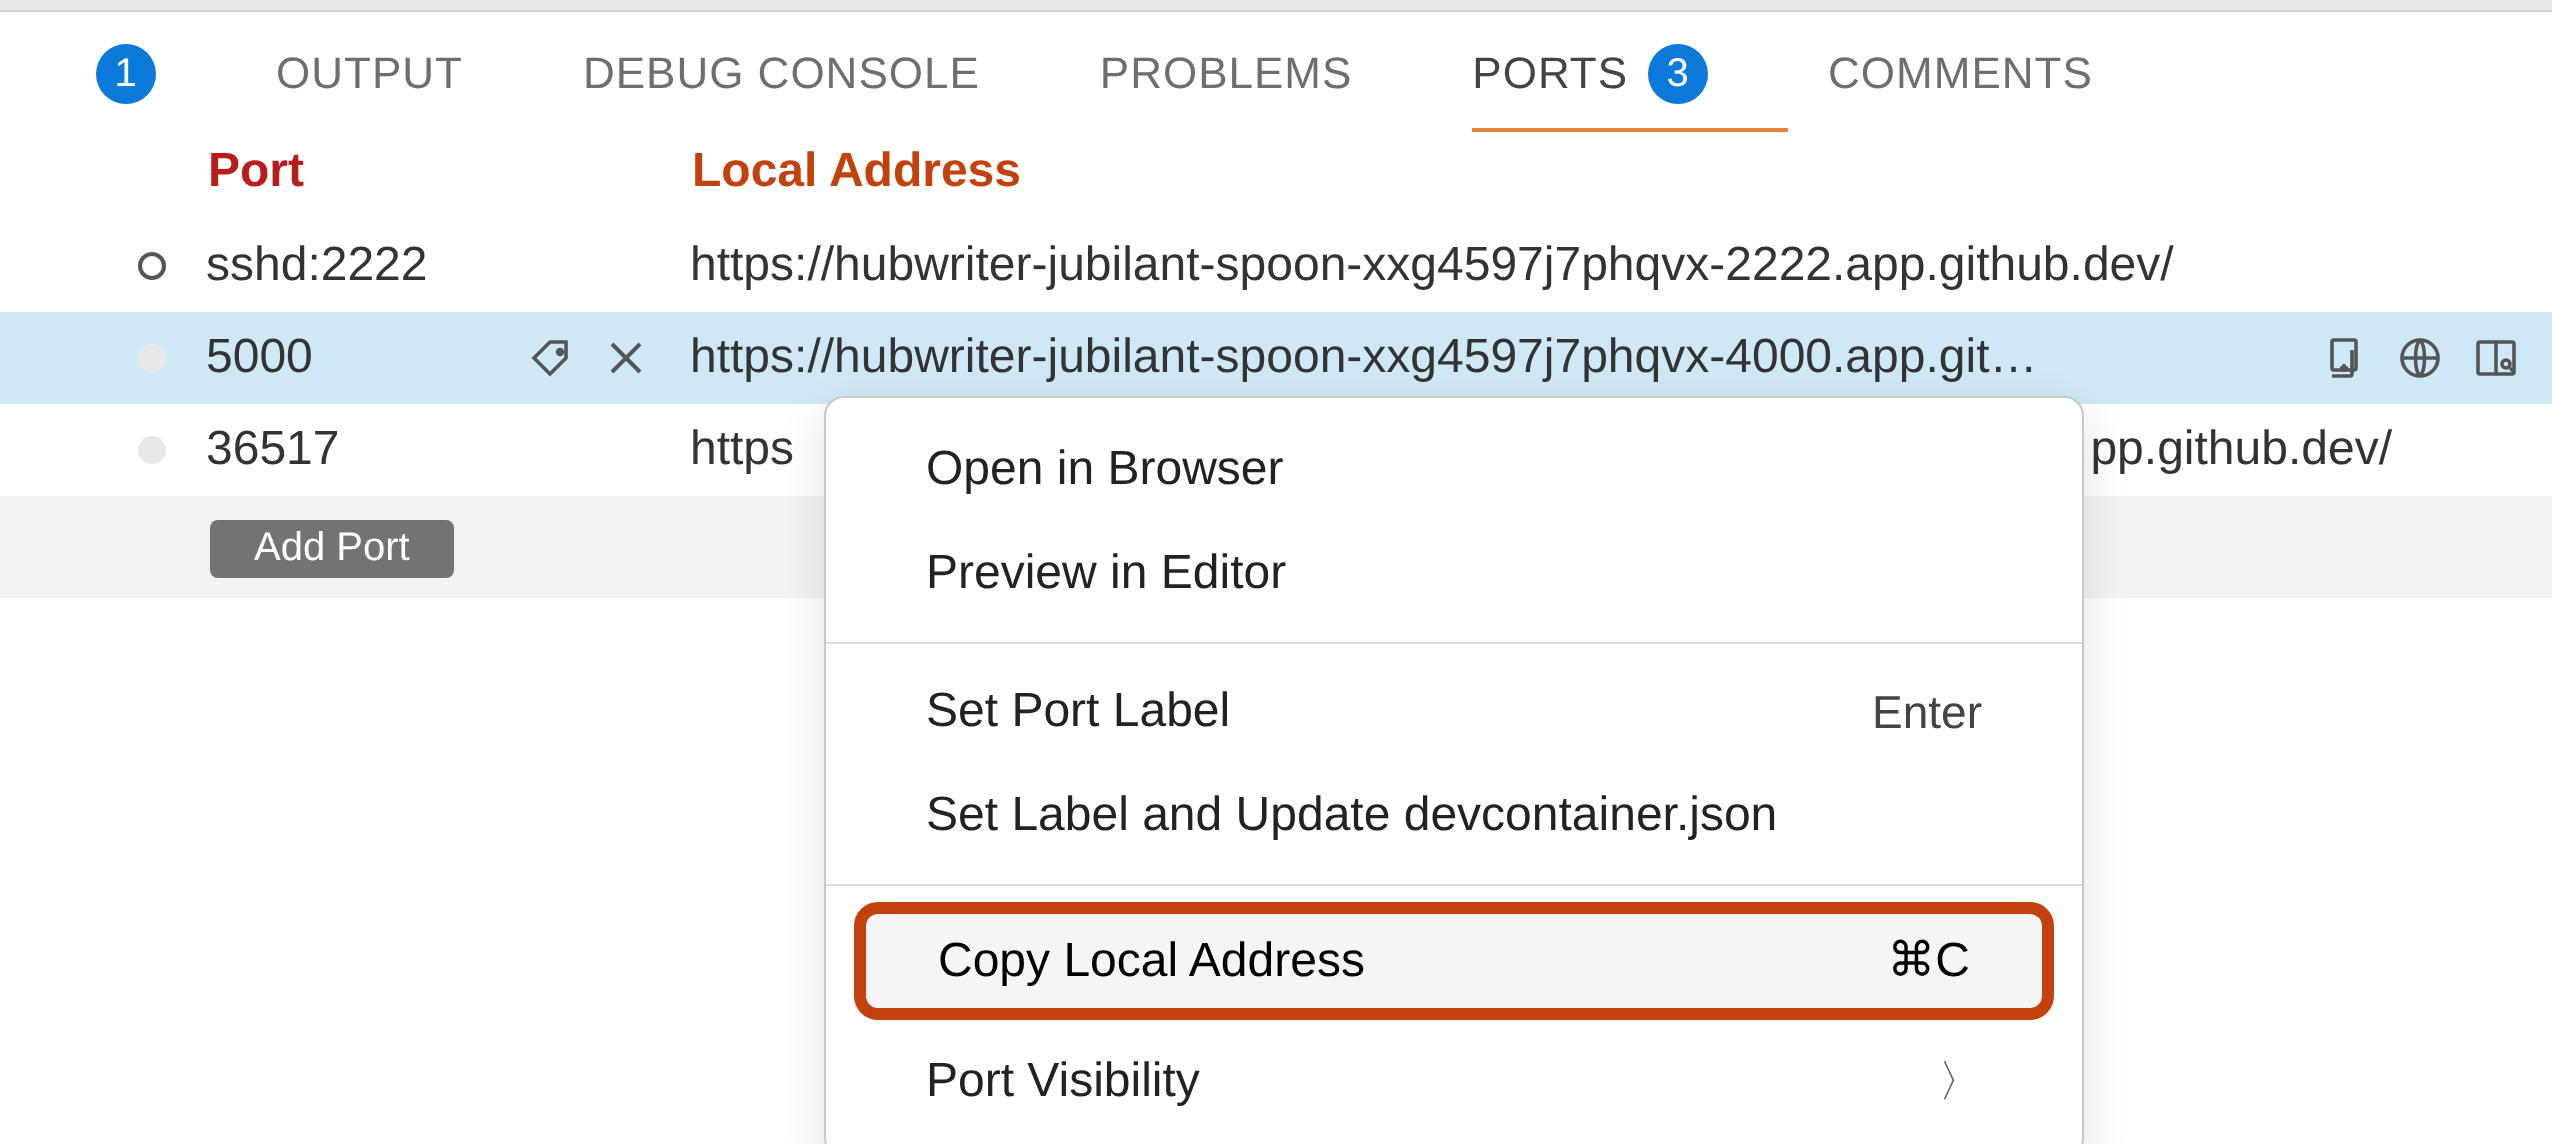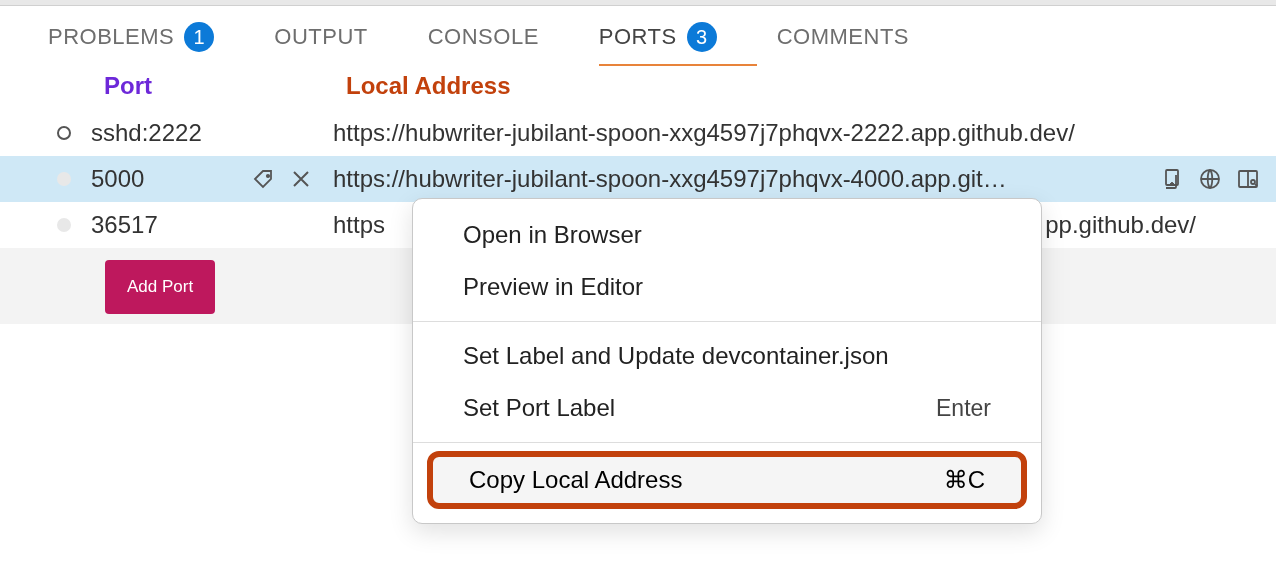--- a/index.html
+++ b/index.html
@@ -64,31 +64,31 @@
       padding: 0;
     }
     .header-row {
       display: flex;
       padding: 8px 0 10px 104px;
     }
     .col-port {
       width: 242px;
       font-weight: 700;
       font-size: 24px;
-      color: #6d28d9;
+      color: #b91c1c;
     }
     .col-address {
       font-weight: 700;
       font-size: 24px;
       color: #c2410c;
     }
     .data-row {
       display: flex;
       align-items: center;
-      padding: 8px 0 8px 37px;
+      padding: 8px 0 8px 49px;
       font-size: 24px;
       color: #333;
       height: 46px;
     }
     .data-row.selected {
       background: #cfe8f6;
     }
     .status-icon {
       width: 54px;
       display: flex;
@@ -130,26 +130,26 @@
       padding-right: 16px;
       align-items: center;
     }
     .icon {
       color: #555;
       display: flex;
       align-items: center;
       justify-content: center;
     }
     .add-port-btn {
-      background: #be185d;
+      background: #737373;
       color: #fff;
       border: none;
       border-radius: 4px;
-      padding: 17px 22px;
-      font-size: 17px;
+      padding: 3px 22px;
+      font-size: 20px;
       font-weight: 500;
       margin-left: 105px;
       margin-top: 8px;
       cursor: pointer;
     }
     .add-row {
       background: #f3f3f3;
       padding-top: 4px;
       padding-bottom: 10px;
     }
@@ -197,28 +197,30 @@
       color: #666;
     }
   </style>
 </head>
 <body>
 
 <div class="top-border"></div>
 
 <div class="tabs">
   <div class="tab">
+    <span class="badge">1</span>
+  </div>
+  <div class="tab">
+    <span>OUTPUT</span>
+  </div>
+  <div class="tab">
+    <span>DEBUG CONSOLE</span>
+  </div>
+  <div class="tab">
     <span>PROBLEMS</span>
-    <span class="badge">1</span>
-  </div>
-  <div class="tab">
-    <span>OUTPUT</span>
-  </div>
-  <div class="tab">
-    <span>CONSOLE</span>
   </div>
   <div class="tab active">
     <span>PORTS</span>
     <span class="badge">3</span>
   </div>
   <div class="tab">
     <span>COMMENTS</span>
   </div>
 </div>
 
@@ -299,24 +301,28 @@
 
 <div class="context-menu">
   <div class="menu-item">
     <span>Open in Browser</span>
   </div>
   <div class="menu-item">
     <span>Preview in Editor</span>
   </div>
   <div class="menu-divider"></div>
   <div class="menu-item">
-    <span>Set Label and Update devcontainer.json</span>
-  </div>
-  <div class="menu-item">
     <span>Set Port Label</span>
     <span class="shortcut">Enter</span>
+  </div>
+  <div class="menu-item">
+    <span>Set Label and Update devcontainer.json</span>
   </div>
   <div class="menu-divider"></div>
   <div class="menu-highlight">
     <span>Copy Local Address</span>
     <span class="shortcut">⌘C</span>
   </div>
+  <div class="menu-item">
+    <span>Port Visibility</span>
+    <span class="chevron">〉</span>
+  </div>
 </div>
 
 </body></html>

